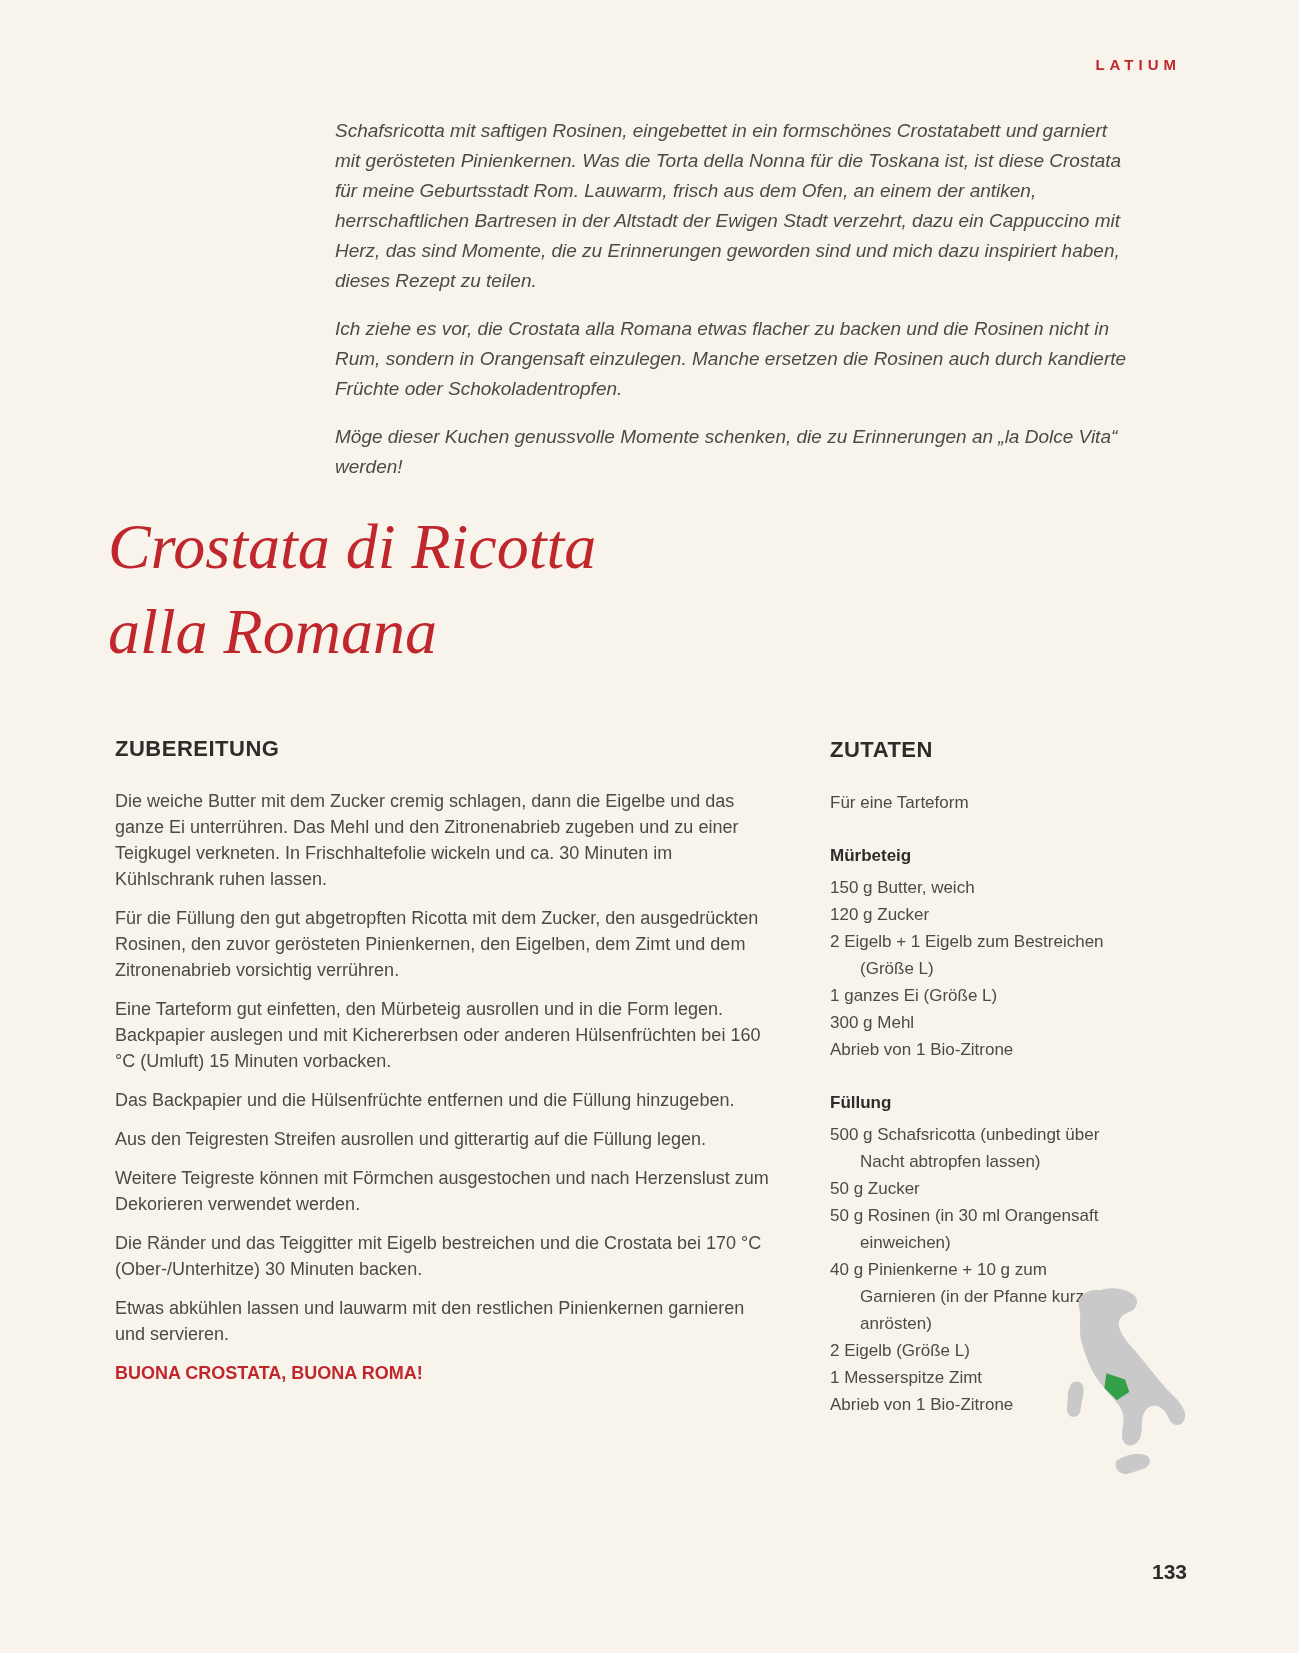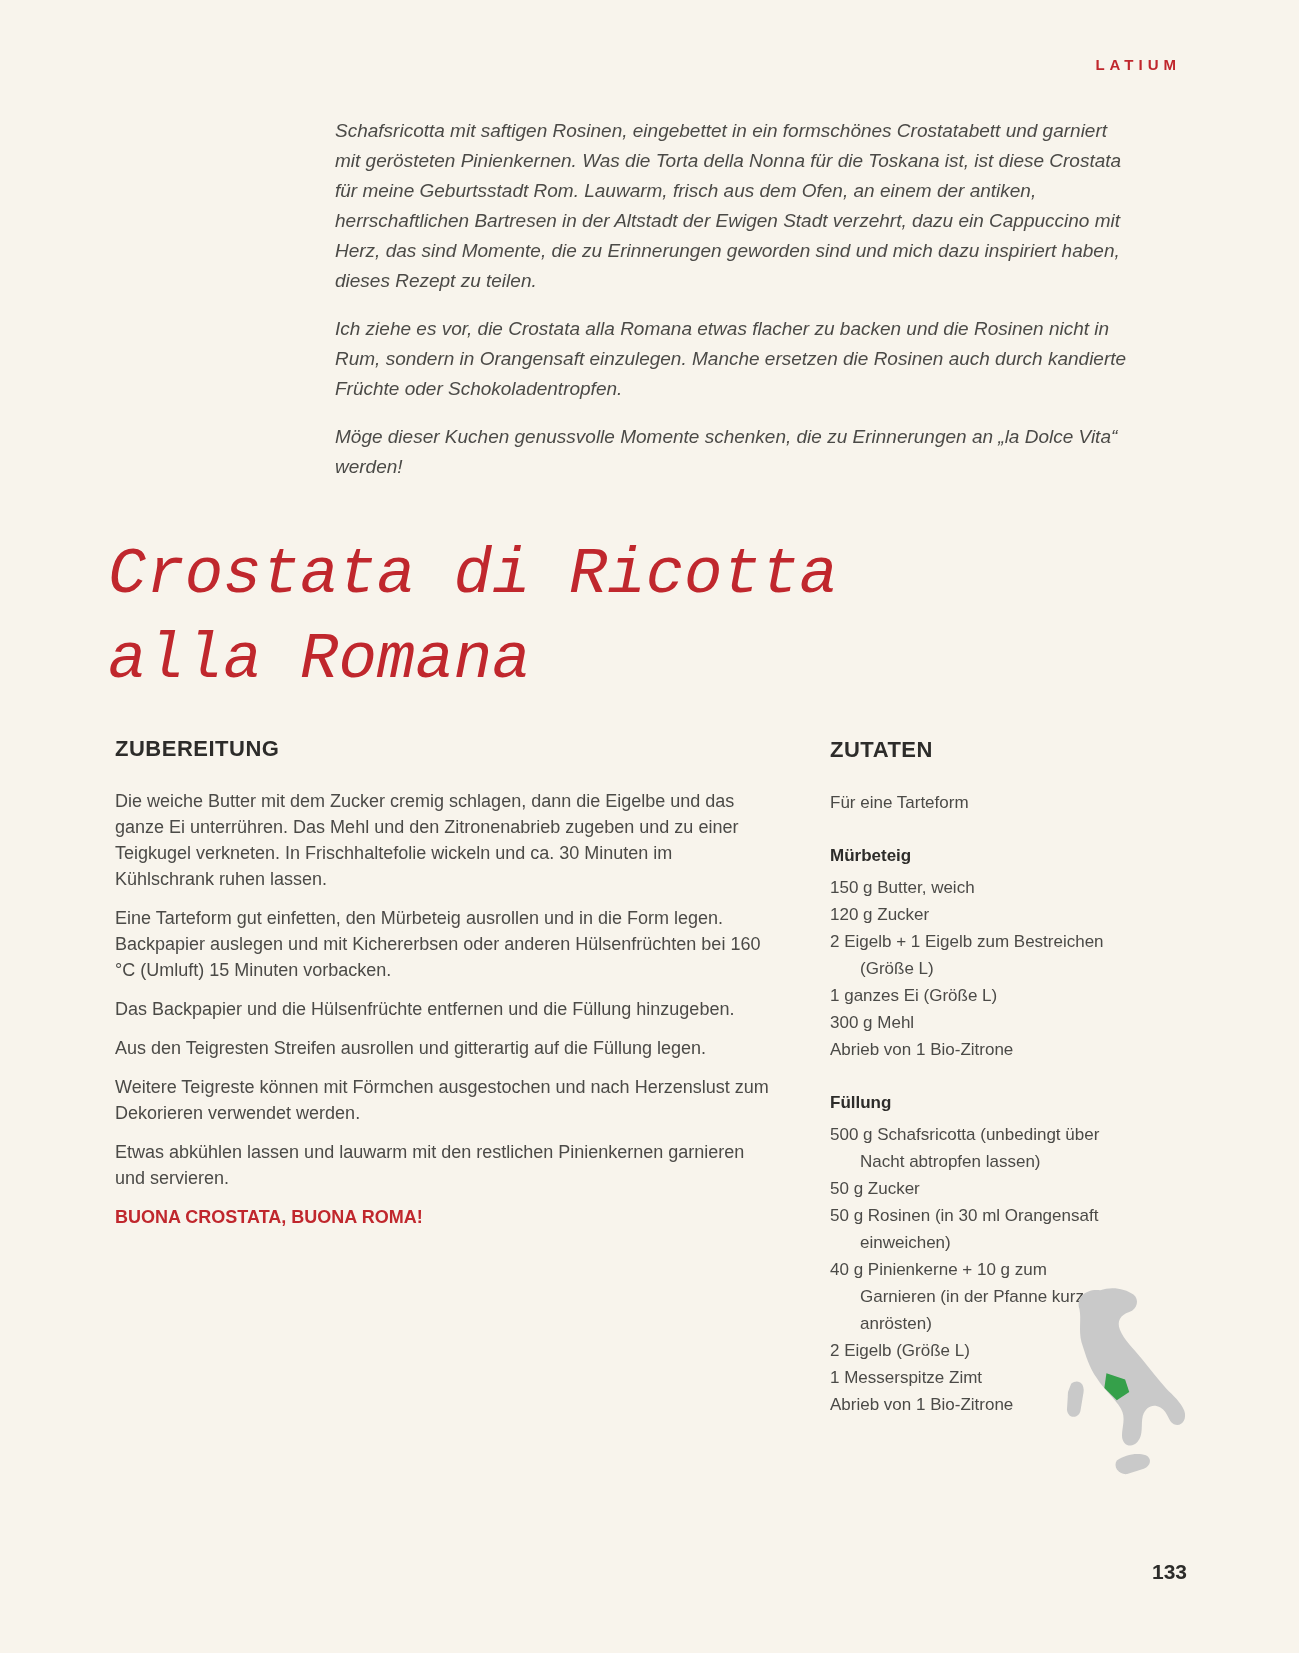--- a/index.html
+++ b/index.html
@@ -32,22 +32,22 @@
     font-style: italic;
     font-size: 19px;
     line-height: 30px;
     color: var(--text, #4b4a47);
   }
   .intro p { margin-bottom: 18px; }
 
   .title {
     position: absolute;
     left: 108px;
-    top: 533px;
-    font-family: Liberation Mono, monospace;
+    top: 504px;
+    font-family: Liberation Serif, serif;
     font-style: italic;
     font-weight: normal;
     font-size: 64px;
     line-height: 85px;
     color: var(--accent-red, #c0272d);
   }
   .title .title-line { display: block; }
 
   .col-heading {
     font-size: 22px;
@@ -126,24 +126,26 @@
   </section>
 
   <h1 class="title">
     <span class="title-line">Crostata di Ricotta</span>
     <span class="title-line">alla Romana</span>
   </h1>
 
   <section class="prep">
     <h2 class="col-heading">ZUBEREITUNG</h2>
     <p>Die weiche Butter mit dem Zucker cremig schlagen, dann die Eigelbe und das ganze Ei unterrühren. Das Mehl und den Zitronenabrieb zugeben und zu einer Teigkugel verkneten. In Frischhaltefolie wickeln und ca. 30 Minuten im Kühlschrank ruhen lassen.</p>
+    <p>Für die Füllung den gut abgetropften Ricotta mit dem Zucker, den ausgedrückten Rosinen, den zuvor gerösteten Pinienkernen, den Eigelben, dem Zimt und dem Zitronenabrieb vorsichtig verrühren.</p>
     <p>Eine Tarteform gut einfetten, den Mürbeteig ausrollen und in die Form legen. Backpapier auslegen und mit Kichererbsen oder anderen Hülsenfrüchten bei 160 °C (Umluft) 15 Minuten vorbacken.</p>
     <p>Das Backpapier und die Hülsenfrüchte entfernen und die Füllung hinzugeben.</p>
     <p>Aus den Teigresten Streifen ausrollen und gitterartig auf die Füllung legen.</p>
     <p>Weitere Teigreste können mit Förmchen ausgestochen und nach Herzenslust zum Dekorieren verwendet werden.</p>
+    <p>Die Ränder und das Teiggitter mit Eigelb bestreichen und die Crostata bei 170 °C (Ober-/Unterhitze) 30 Minuten backen.</p>
     <p>Etwas abkühlen lassen und lauwarm mit den restlichen Pinienkernen garnieren und servieren.</p>
     <p class="closing">BUONA CROSTATA, BUONA ROMA!</p>
   </section>
 
   <aside class="ingredients">
     <h2 class="col-heading">ZUTATEN</h2>
     <p class="yield">Für eine Tarteform</p>
 
     <h3>Mürbeteig</h3>
     <div class="ing">150 g Butter, weich</div>

